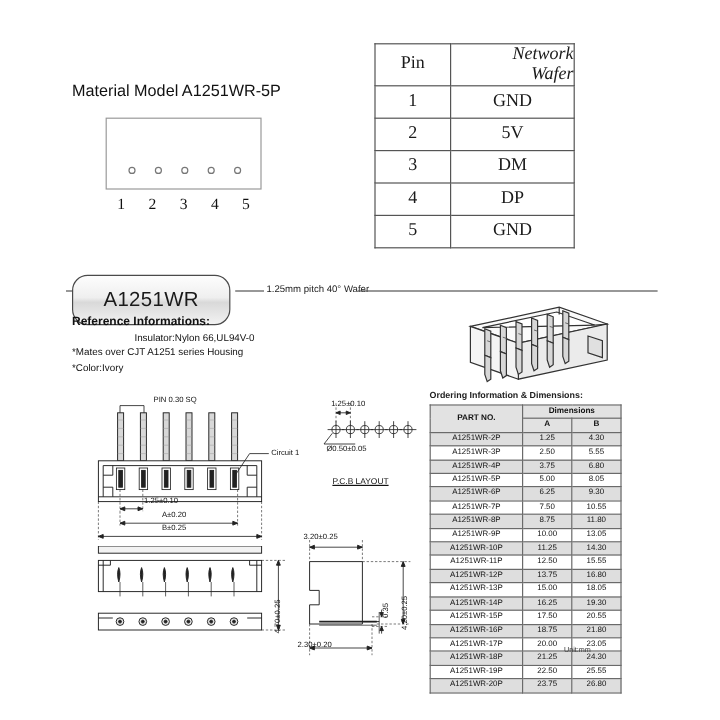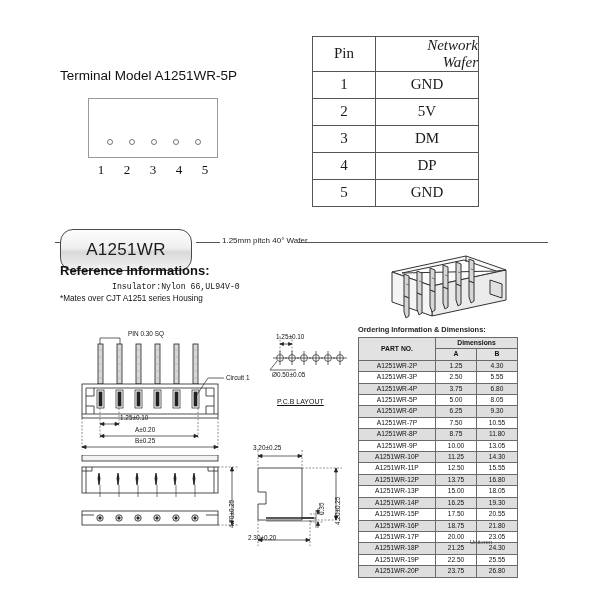--- a/index.html
+++ b/index.html
@@ -44,22 +44,22 @@
     left:60px;top:229px;width:132px;height:42px;border-radius:13px;
     border:1.4px solid #4a4a4a;
     background:linear-gradient(180deg,#fdfdfd 0%,#efefef 45%,#d9d9d9 55%,#f2f2f2 100%);
     display:flex;align-items:center;justify-content:center;
     font-size:17px;letter-spacing:.3px;color:#1a1a1a;box-sizing:border-box;
   }
   #pitch-label{left:222px;top:236px;font-size:8px;color:#222;white-space:nowrap;}
 
   
   #ref-block{left:60px;top:261px;font-size:8.2px;line-height:1.5;color:#111;}
-  #ref-block .ref-title{font-weight:bold;font-size:13px;}
-  #ref-block .indent{padding-left:52px;font-family:Liberation Mono, monospace;}
+  #ref-block .ref-title{font-weight:bold;font-size:10px;}
+  #ref-block .indent{padding-left:52px;}
 
   
   #ordering-caption{left:358px;top:325px;font-size:7.4px;font-weight:bold;color:#222;}
   #ordering-table{left:358px;top:337px;border-collapse:collapse;
     font-size:6.6px;color:#111;background:#fff;}
   #ordering-table td,#ordering-table th{
     border:.9px solid #6a6a6a;text-align:center;font-weight:normal;
     padding:0;height:10.4px;line-height:10.4px;
   }
   #ordering-table th{background:#e2e2e2;font-weight:bold;font-size:6.8px;}
@@ -74,21 +74,21 @@
   .dlabel-v{font-size:6.4px;color:#111;white-space:nowrap;
     transform:rotate(-90deg);transform-origin:left top;}
   .ul{text-decoration:underline;}
   svg{display:block;}
 </style>
 </head>
 <body>
 
 <div class="page">
 
-  <div class="abs" id="terminal-title">Terminal Model A1251WR-5P</div>
+  <div class="abs" id="terminal-title">Material Model A1251WR-5P</div>
 
   <div class="abs" id="terminal-drawing">
     <div class="pin-hole" style="left:18px;"></div>
     <div class="pin-hole" style="left:40px;"></div>
     <div class="pin-hole" style="left:62px;"></div>
     <div class="pin-hole" style="left:84px;"></div>
     <div class="pin-hole" style="left:106px;"></div>
   </div>
   <div class="abs" id="pin-numbers">
     <span>1</span>
@@ -135,20 +135,21 @@
   <div class="abs hrule" style="left:55px;top:242px;width:6px;"></div>
   <div class="abs" id="model-badge">A1251WR</div>
   <div class="abs hrule" style="left:196px;top:242px;width:24px;"></div>
   <div class="abs" id="pitch-label">1.25mm pitch 40° Wafer</div>
   <div class="abs hrule" style="left:298px;top:242px;width:250px;"></div>
 
   <div class="abs" id="ref-block">
     <div class="ref-title">Reference Informations:</div>
     <div class="indent">Insulator:Nylon 66,UL94V-0</div>
     <div>*Mates over CJT A1251 series Housing</div>
+    <div>*Color:Ivory</div>
   </div>
 
   <div class="abs" style="left:378px;top:250px;">
     <svg width="140" height="80" viewBox="0 0 140 80">
       <g fill="none" stroke="#333" stroke-width="1">
 
         <polygon points="14,22 88,6 128,20 54,36" fill="#fafafa"></polygon>
 
         <polygon points="128,20 128,50 54,66 54,36" fill="#ebebeb"></polygon>
 

